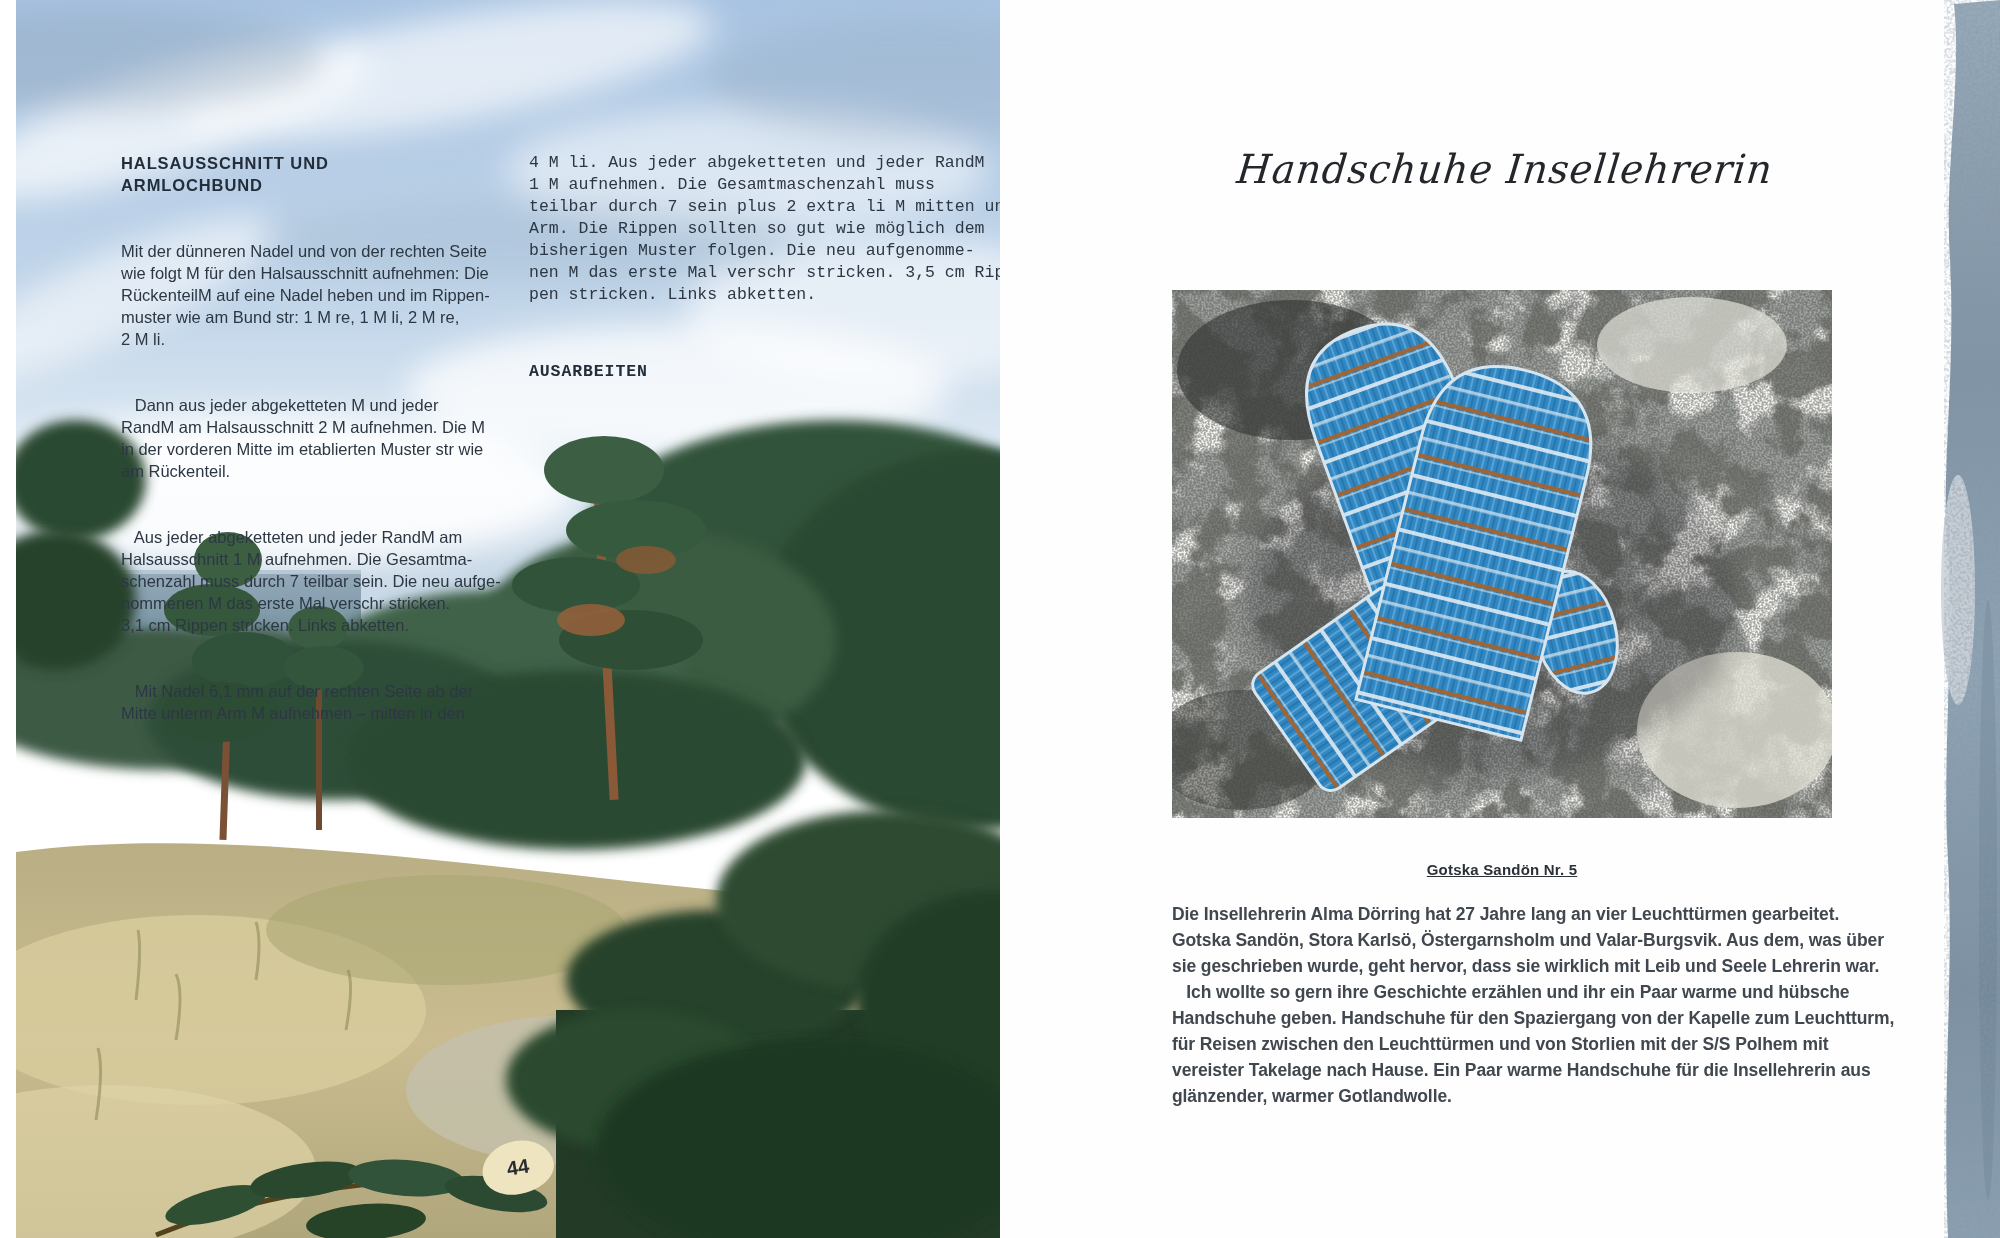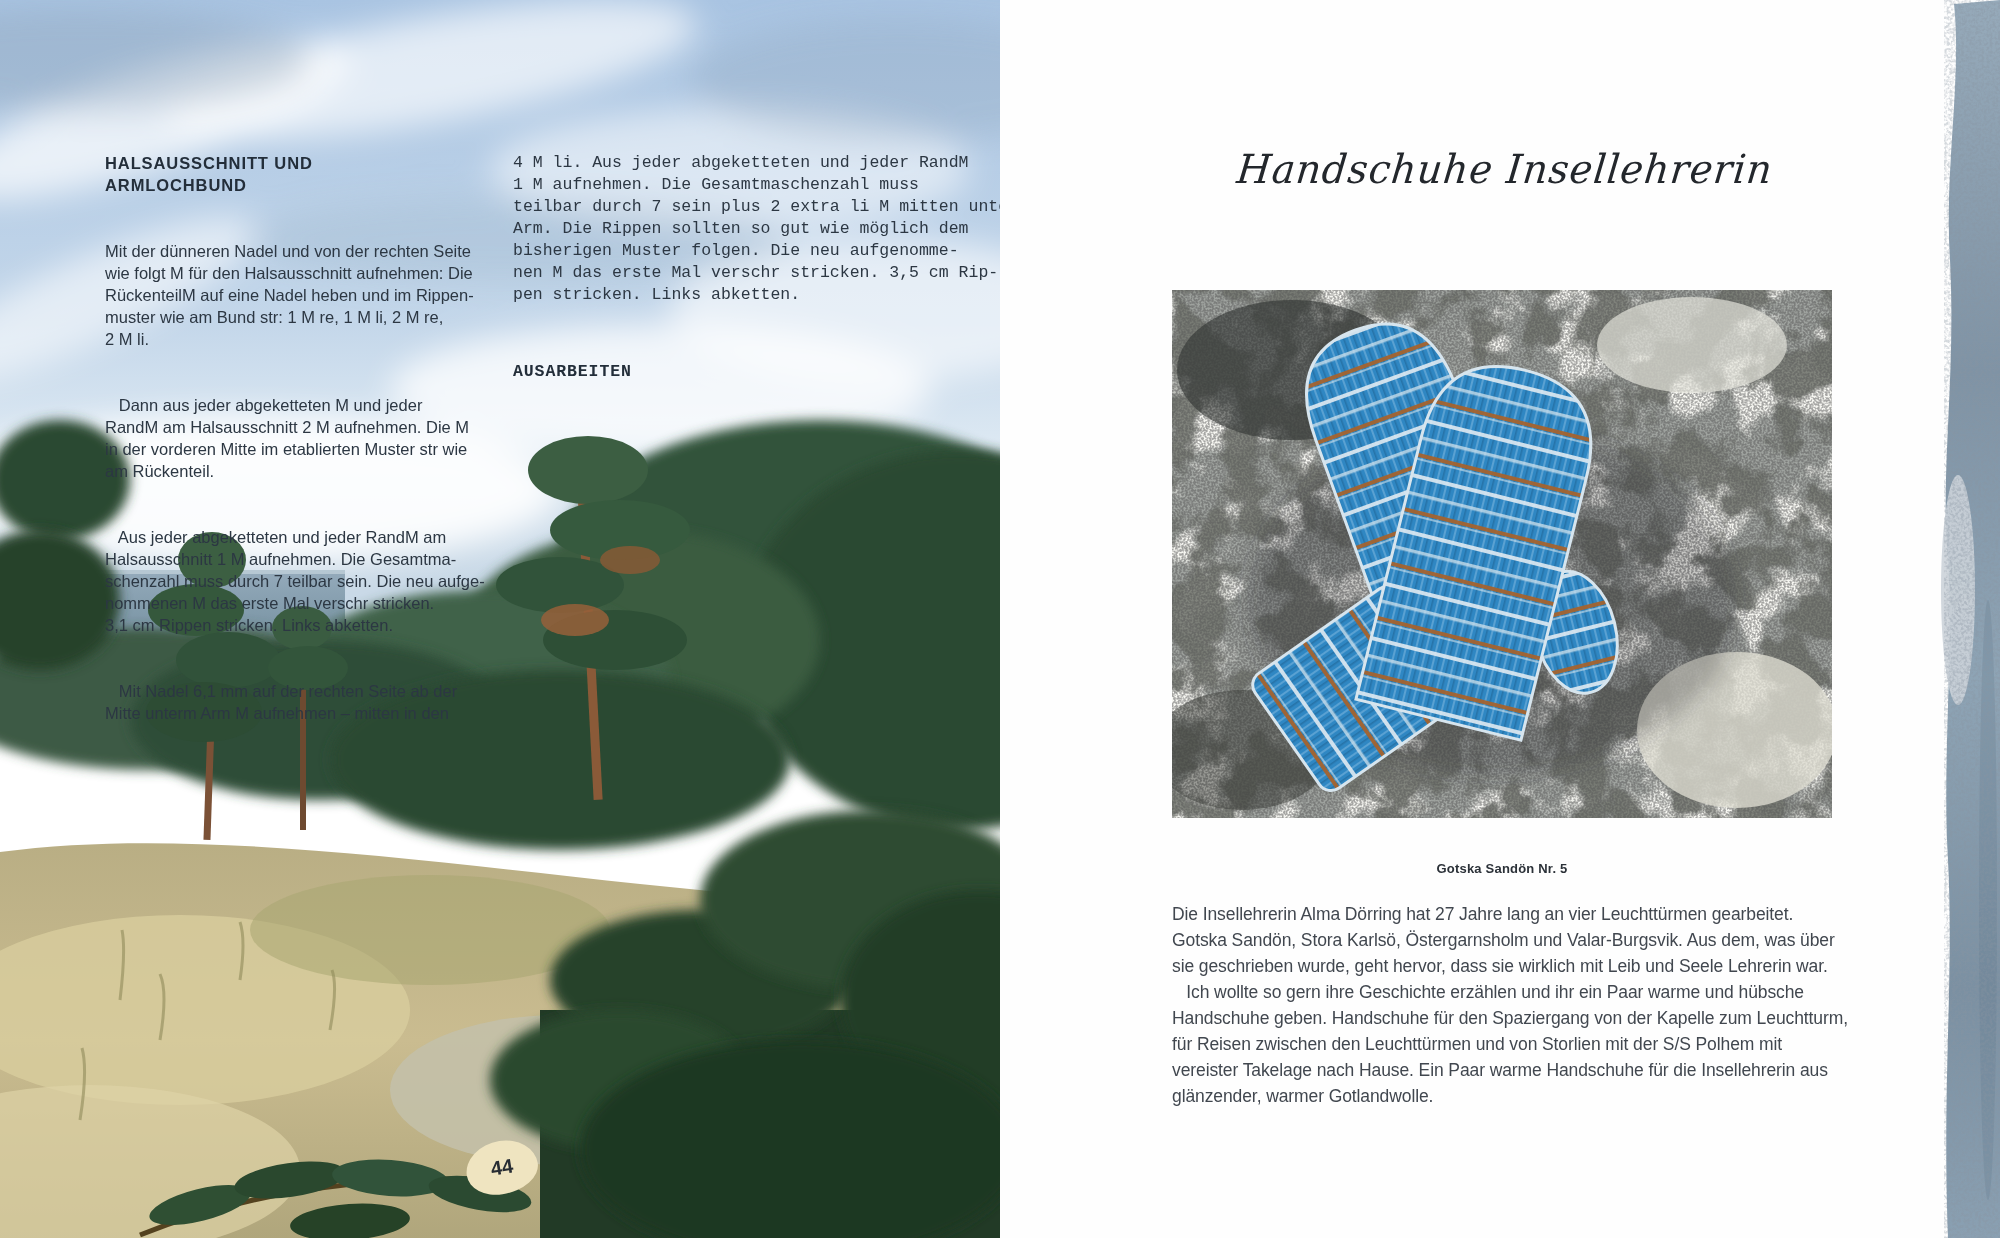--- a/index.html
+++ b/index.html
@@ -1,37 +1,37 @@
 <!DOCTYPE html>
 <html><head>
 <meta charset="utf-8">
 <style>
   html,body{margin:0;padding:0;background:#777;}
   .spread{position:relative;width:2000px;height:1238px;background:#fff;overflow:hidden;
           font-family:"Liberation Sans",sans-serif;}
   
-  .page-left{position:absolute;left:0;top:0;width:1188px;height:1238px;overflow:hidden;}
+  .page-left{position:absolute;left:16px;top:0;width:1188px;height:1238px;overflow:hidden;}
   .page-left svg{position:absolute;left:0;top:0;}
   .col{position:absolute;color:#2c3743;font-size:16.5px;line-height:22px;white-space:pre;}
   .col h3{margin:0;font-size:16.5px;line-height:22px;font-weight:700;letter-spacing:.9px;
           color:#232e3a;white-space:pre;}
   .col p{margin:0;}
   .col1{left:105px;top:108px;width:400px;}
   .col2{left:513px;top:108px;width:392px;font-family:Liberation Mono, monospace;}
   .col2 h3{margin-top:11px;}
   
   .page-right{position:absolute;left:1000px;top:0;width:1000px;height:1238px;background:#fefefe;}
   .script-title{position:absolute;left:145px;top:146px;width:720px;margin:0;text-align:center;
       font-family:"DejaVu Serif",serif;font-style:italic;font-weight:400;font-size:40px;
       letter-spacing:1px;color:#23272c;transform:skewX(-6deg) scaleX(.97);}
   .photo{position:absolute;left:172px;top:290px;width:660px;height:528px;margin:0;overflow:hidden;}
   .caption{position:absolute;left:172px;top:861px;width:660px;text-align:center;
-      font-weight:700;font-size:13px;color:#2b3138;letter-spacing:.2px;}
+      font-weight:700;font-size:15px;color:#2b3138;letter-spacing:.2px;text-decoration:underline;}
   .body-text{position:absolute;left:172px;top:901px;width:680px;margin:0;font-size:17.5px;
-      line-height:26px;color:#41474f;letter-spacing:-.1px;white-space:pre;}
+      line-height:26px;color:#41474f;letter-spacing:-.1px;white-space:pre;font-weight:bold;}
   .wc-band{position:absolute;right:0;top:0;width:70px;height:1238px;}
   
   .oval{position:absolute;display:flex;align-items:center;justify-content:center;
         font-weight:700;font-size:20px;color:#272c33;}
   .oval-44{left:466px;top:1141px;width:72px;height:53px;background:#efe4c0;
         border-radius:52% 48% 55% 45%/55% 52% 48% 45%;transform:rotate(-9deg);}
 </style>
 </head>
 <body>
 

